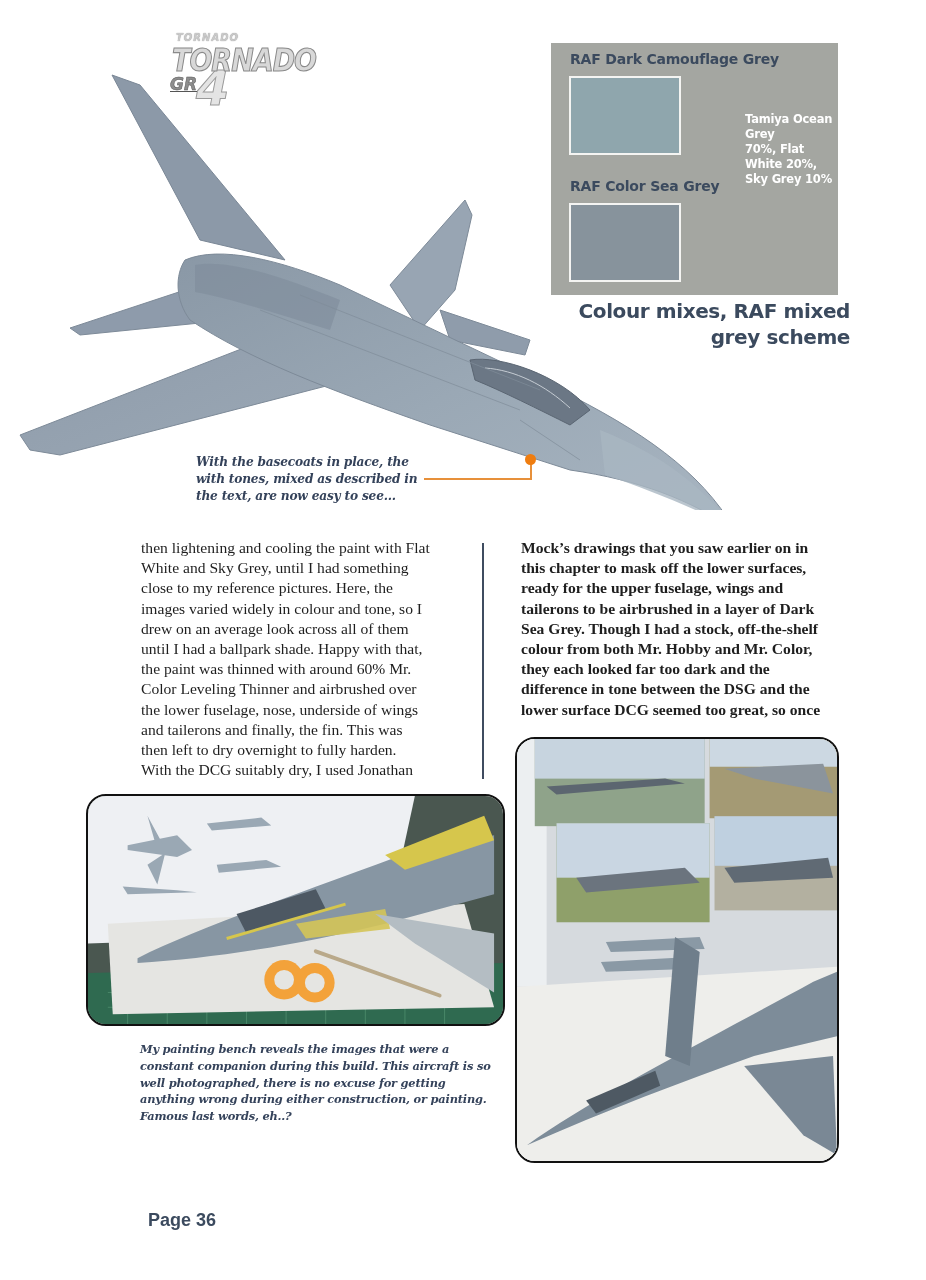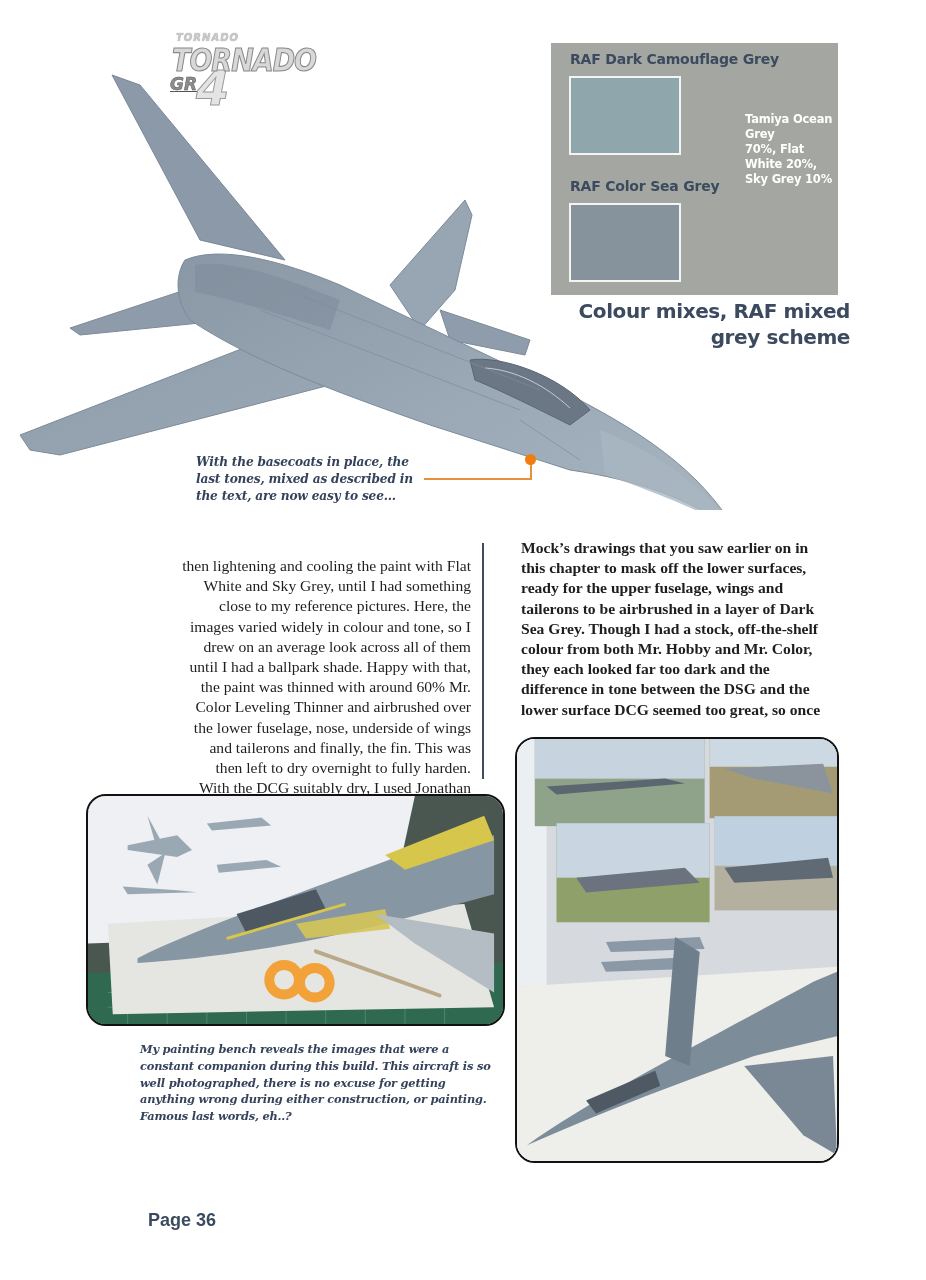--- a/index.html
+++ b/index.html
@@ -69,21 +69,21 @@
   }
   #leader-h { left: 424px; top: 478px; width: 107px; height: 2px; background: #e7903a; }
   #leader-v { left: 530px; top: 461px; width: 2px; height: 19px; background: #e7903a; }
   #leader-dot { left: 525px; top: 454px; width: 11px; height: 11px; border-radius: 50%; background: #ef7d10; }
 
   
   .body-col {
     font-family: "Liberation Serif", "DejaVu Serif", serif; font-size: 15.6px;
     line-height: 20.2px; color: #1e1e1e; white-space: pre-line;
   }
-  #col-left { left: 141px; top: 556px; width: 330px; text-align: right; }
+  #col-left { left: 141px; top: 538px; width: 330px; }
   #col-right { left: 521px; top: 538px; width: 330px; font-weight: bold; }
   #col-divider { left: 482px; top: 543px; width: 2px; height: 236px; background: #3f4c60; }
 
   
   .photo {
     border: 2px solid #111; border-radius: 20px; overflow: hidden; box-sizing: border-box;
   }
   .photo svg { width: 100%; height: 100%; display: block; }
   #photo-bench { left: 86px; top: 794px; width: 419px; height: 232px; }
   #photo-reference { left: 515px; top: 737px; width: 324px; height: 426px; }
@@ -151,21 +151,21 @@
   <div class="swatch" style="top:33px; background:#8fa6ad;"></div>
   <div class="mix-desc" style="left:146px; top:69px; white-space:pre-line;margin-left:48px;">Tamiya Ocean Grey
 70%, Flat White 20%,
 Sky Grey 10%</div>
 
   <div class="mix-title" style="top:135px;">RAF Color Sea  Grey</div>
   <div class="swatch" style="top:160px; background:#87939c;"></div>
 </div>
 <div id="mix-caption" class="abs">Colour mixes, RAF mixed grey scheme</div>
 
-<div id="hero-caption" class="abs">With the basecoats in place, the last tones, mixed as described in the text, are now easy to see...</div>
+<div id="hero-caption" class="abs">With the basecoats in place, the with tones, mixed as described in the text, are now easy to see...</div>
 <div id="leader-h" class="abs"></div>
 <div id="leader-v" class="abs"></div>
 <div id="leader-dot" class="abs"></div>
 
 <div id="col-left" class="abs body-col">then lightening and cooling the paint with Flat
 White and Sky Grey, until I had something
 close to my reference pictures. Here, the
 images varied widely in colour and tone, so I
 drew on an average look across all of them
 until I had a ballpark shade. Happy with that,

